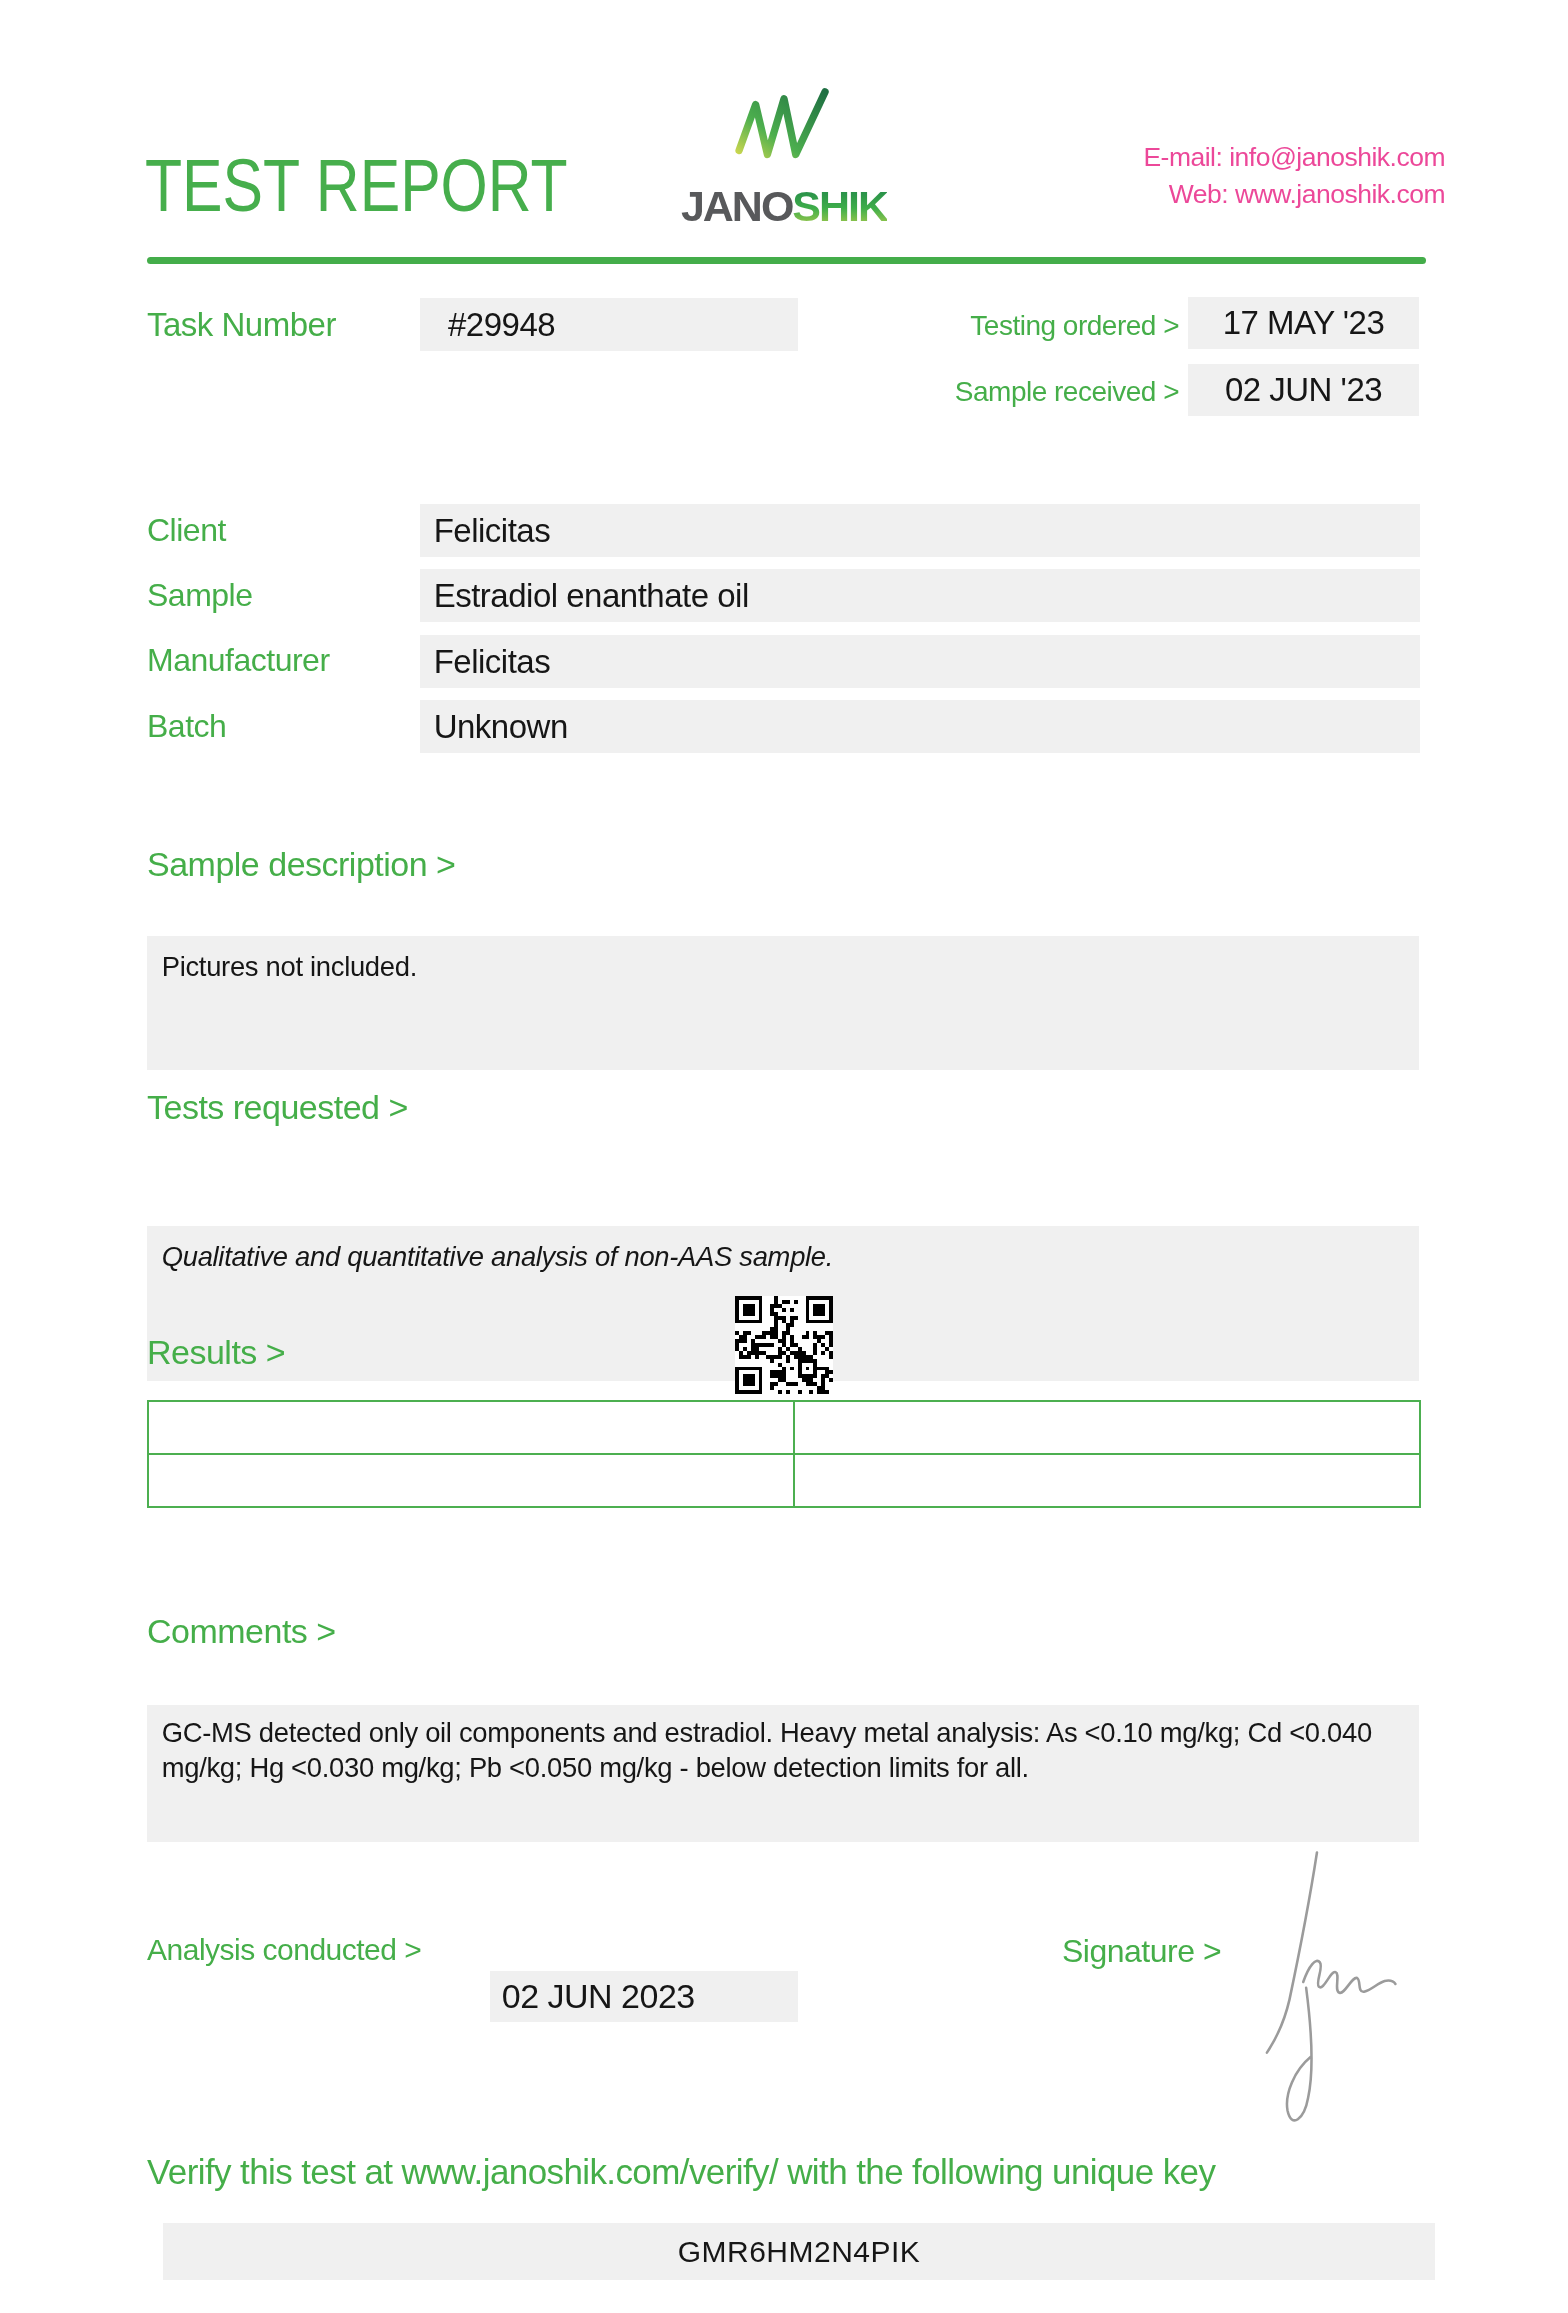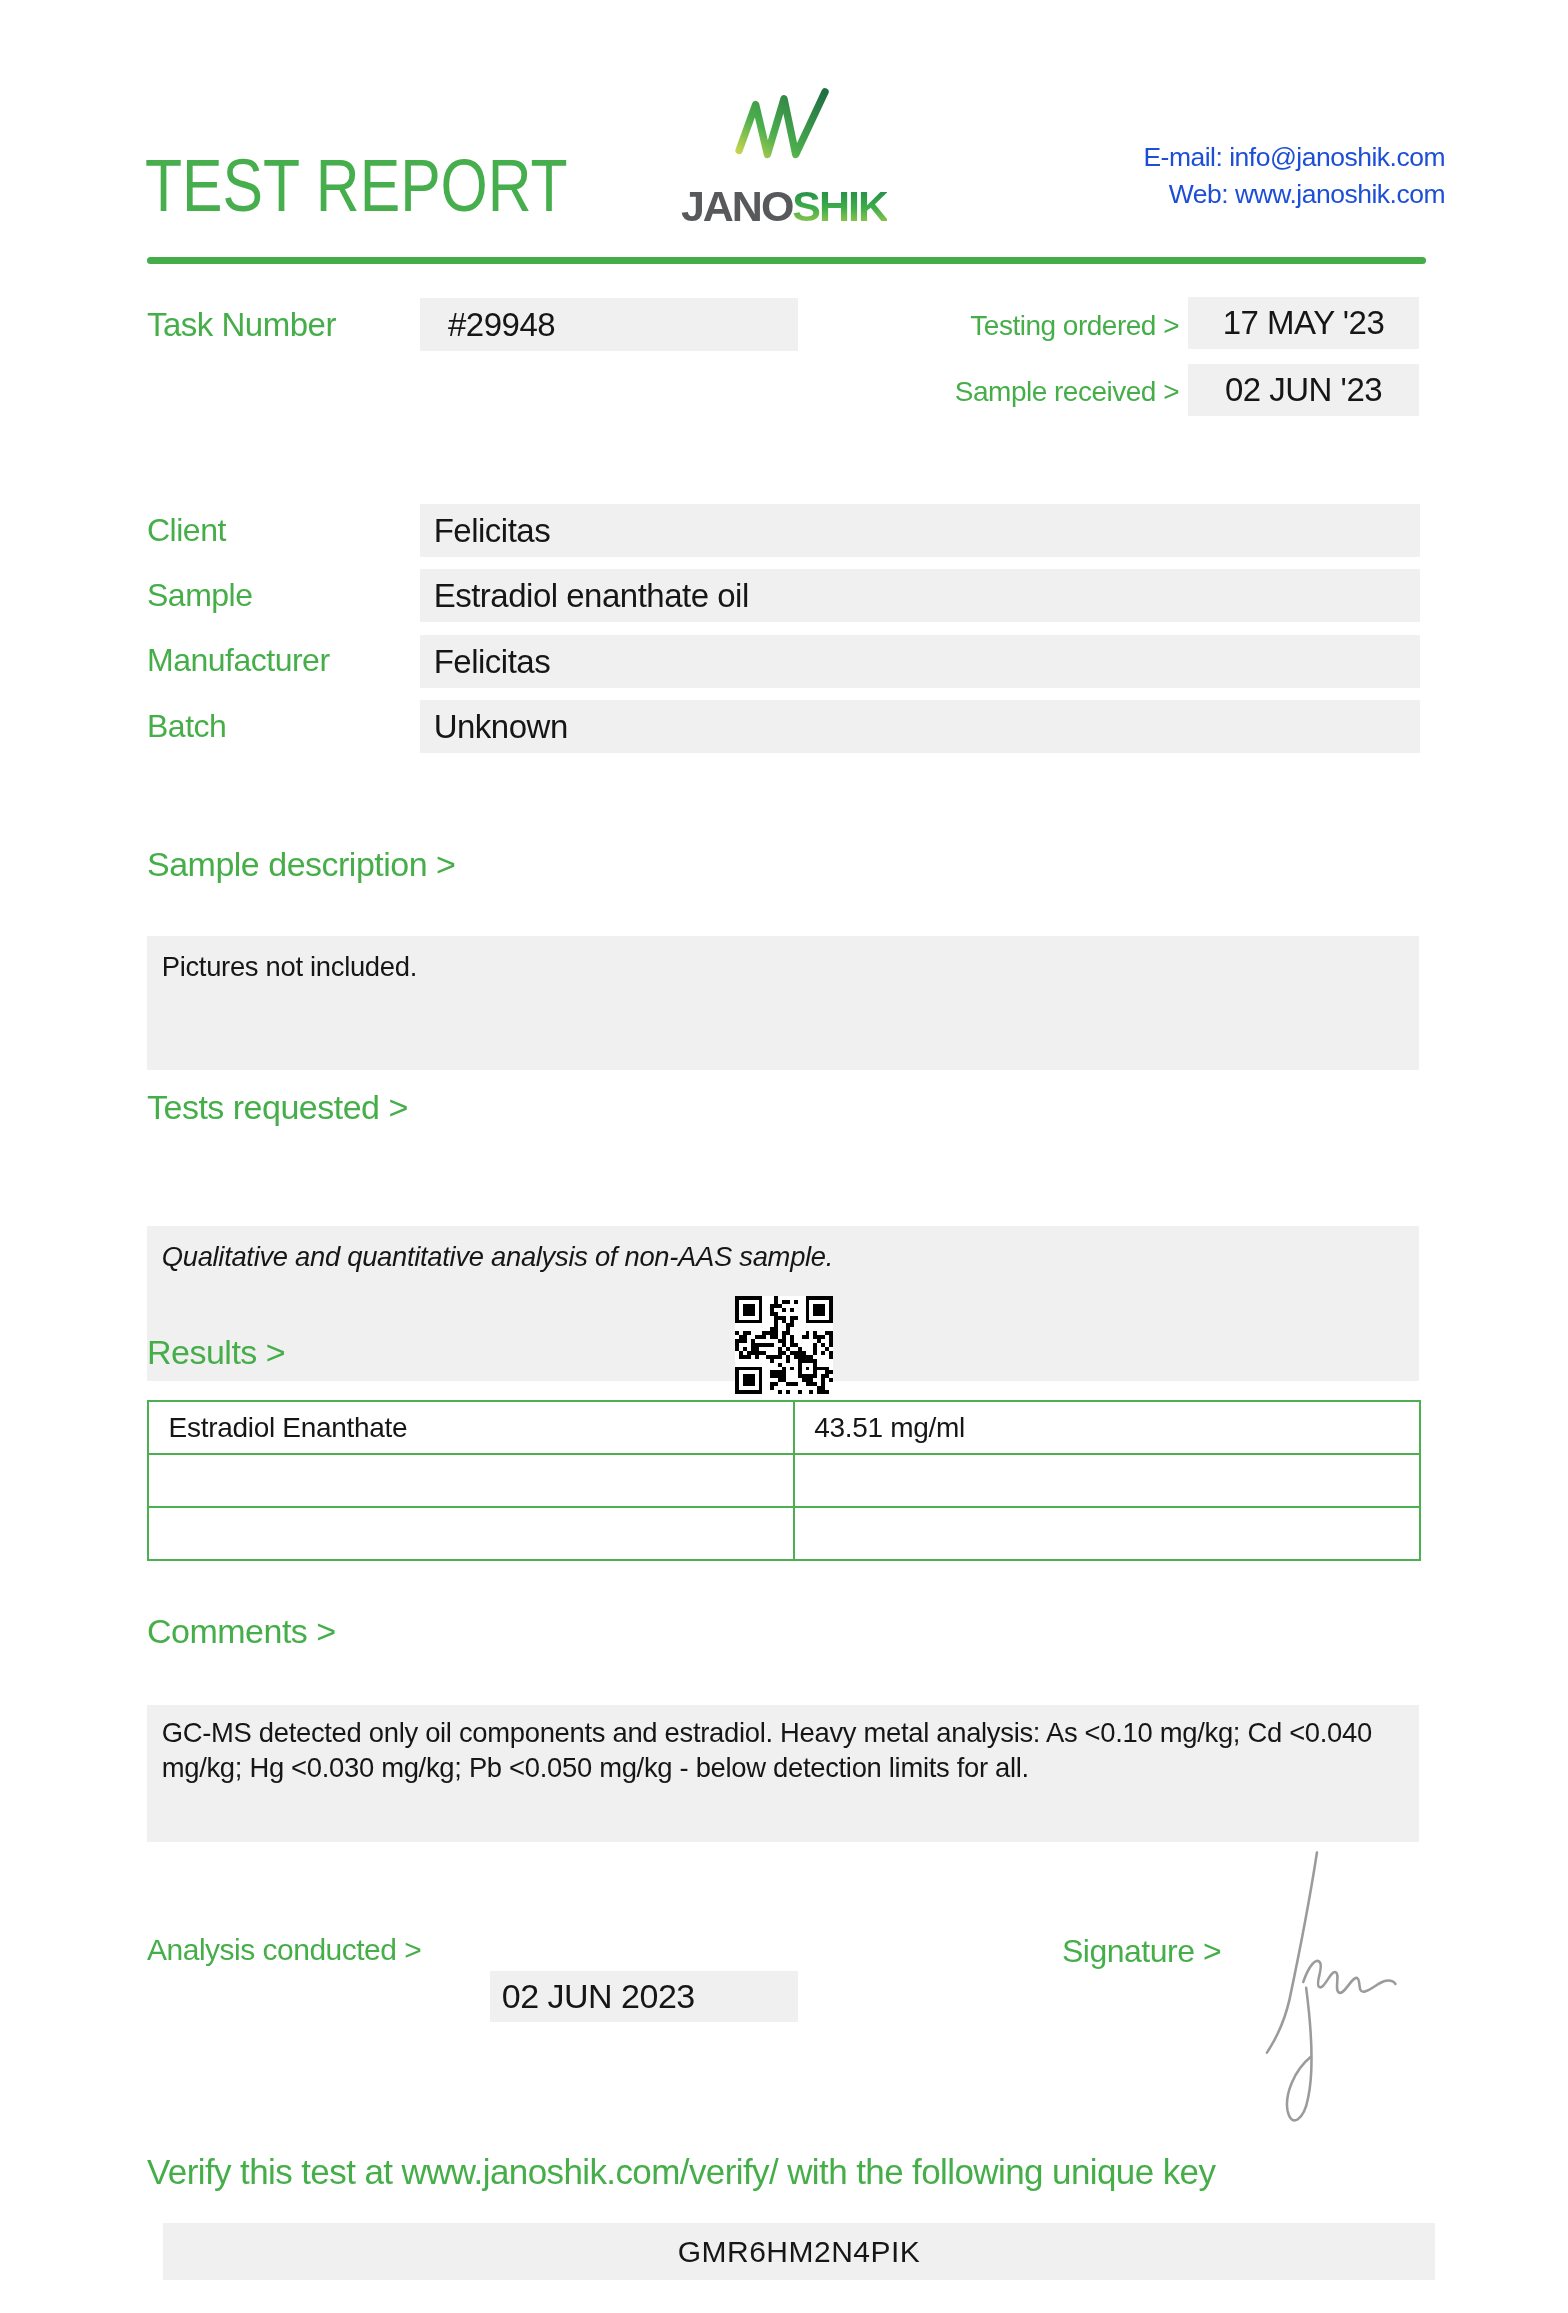--- a/index.html
+++ b/index.html
@@ -15,21 +15,21 @@
   .val{font-size:33px;color:#161616;letter-spacing:-0.5px;white-space:nowrap;}
 
   
   .page-title{left:145px;top:143px;font-size:74px;color:#46ae4c;letter-spacing:0;
     transform:scaleX(.82);transform-origin:left top;white-space:nowrap;font-weight:500;}
   .brand{left:674px;top:88px;width:220px;text-align:center;}
   .brand-text{font-size:43px;font-weight:700;letter-spacing:-2px;margin-top:7.8px;white-space:nowrap;}
   .brand-jano{color:#58595b;}
   .brand-shik{color:#3fae4a;background:linear-gradient(180deg,#23884a 10%,#3fae4a 55%,#b9cf4d 100%);
     -webkit-background-clip:text;background-clip:text;-webkit-text-fill-color:transparent;}
-  .contact{right:123px;top:139px;text-align:right;font-size:26.5px;color:#1d4ed8;line-height:37px;letter-spacing:-0.5px;}
+  .contact{right:123px;top:139px;text-align:right;font-size:26.5px;color:#ec4899;line-height:37px;letter-spacing:-0.5px;}
   .rule{left:147px;top:257px;width:1279px;height:6.9px;background:#44ad4a;border-radius:3.9px;}
 
   
   .task-label{left:147px;top:306px;font-size:33px;}
   .task-box{left:420px;top:298px;width:378px;height:53px;}
   .task-box .val{line-height:53px;padding-left:28px;}
   .date-label{left:863px;width:316px;text-align:right;font-size:28px;}
   .date-box{width:231px;height:52px;left:1188px;text-align:center;}
   .date-box .val{line-height:52px;}
 
@@ -325,24 +325,20 @@
       <rect x="17" y="17" width="3" height="3" fill="#fff"></rect>
       <rect x="18" y="18" width="1" height="1"></rect>
   </g>
 </svg>
 
 <div class="abs heading" style="left:147px;top:1333px;">Results &gt;</div>
 
 <table class="abs results-table">
   <tbody>
     <tr>
-      <td class="c1">Estradiol Enanthate</td>
-      <td>43.51 mg/ml</td>
-    </tr>
-    <tr>
       <td class="c1"></td>
       <td></td>
     </tr>
     <tr>
       <td class="c1"></td>
       <td></td>
     </tr>
   </tbody>
 </table>
 

